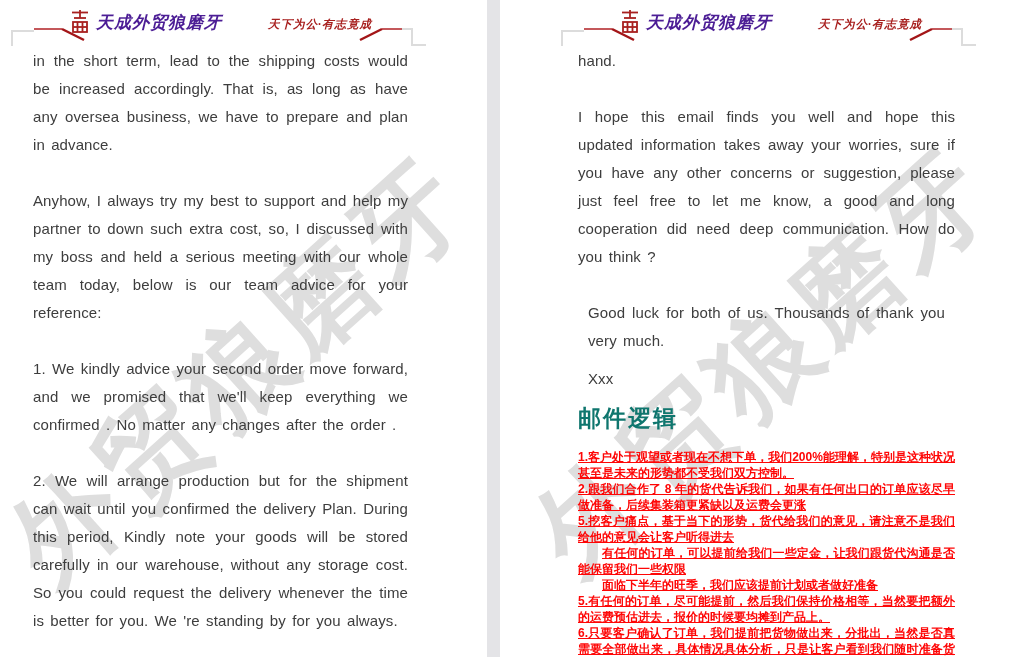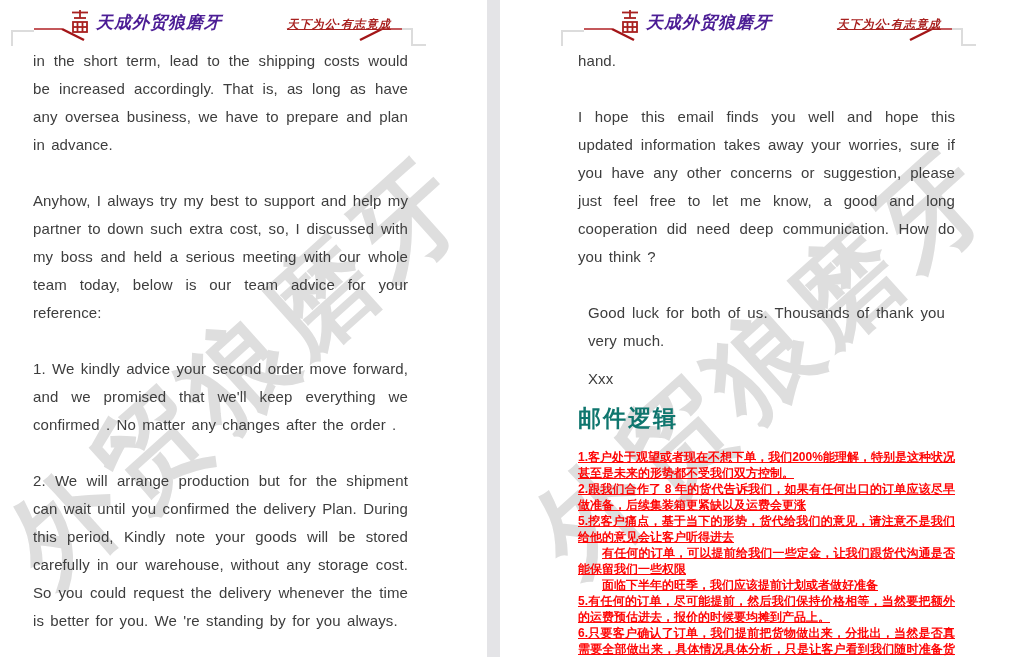--- a/index.html
+++ b/index.html
@@ -17,23 +17,23 @@
   .header{position:absolute;top:0;left:0;width:530px;height:52px;z-index:2;}
   #page-left .header{left:-50px;}
   .header svg.ribbon{position:absolute;left:0;top:0;}
   .seal{position:absolute;left:120px;top:9px;width:20px;height:25px;}
   .brand{
     position:absolute;left:146px;top:11px;
     font-family:"Liberation Serif", serif;font-style:italic;font-weight:700;
     font-size:17px;letter-spacing:1px;color:#4c1d95;white-space:nowrap;
   }
   .slogan{
-    position:absolute;left:337px;top:17px;
+    position:absolute;left:318px;top:17px;
     font-family:"Liberation Serif", serif;font-style:italic;font-weight:700;
-    font-size:11.5px;letter-spacing:1px;color:#a8201f;white-space:nowrap;text-decoration:underline;
+    font-size:11.5px;letter-spacing:1px;color:#a8201f;white-space:nowrap;
   }
 
   
   .watermark{
     position:absolute;z-index:0;white-space:nowrap;
     font-weight:700;font-size:106px;letter-spacing:8px;color:#dedede;
     transform:rotate(-42deg);
     user-select:none;
   }
   #page-left .watermark{left:-45px;top:300px;}

